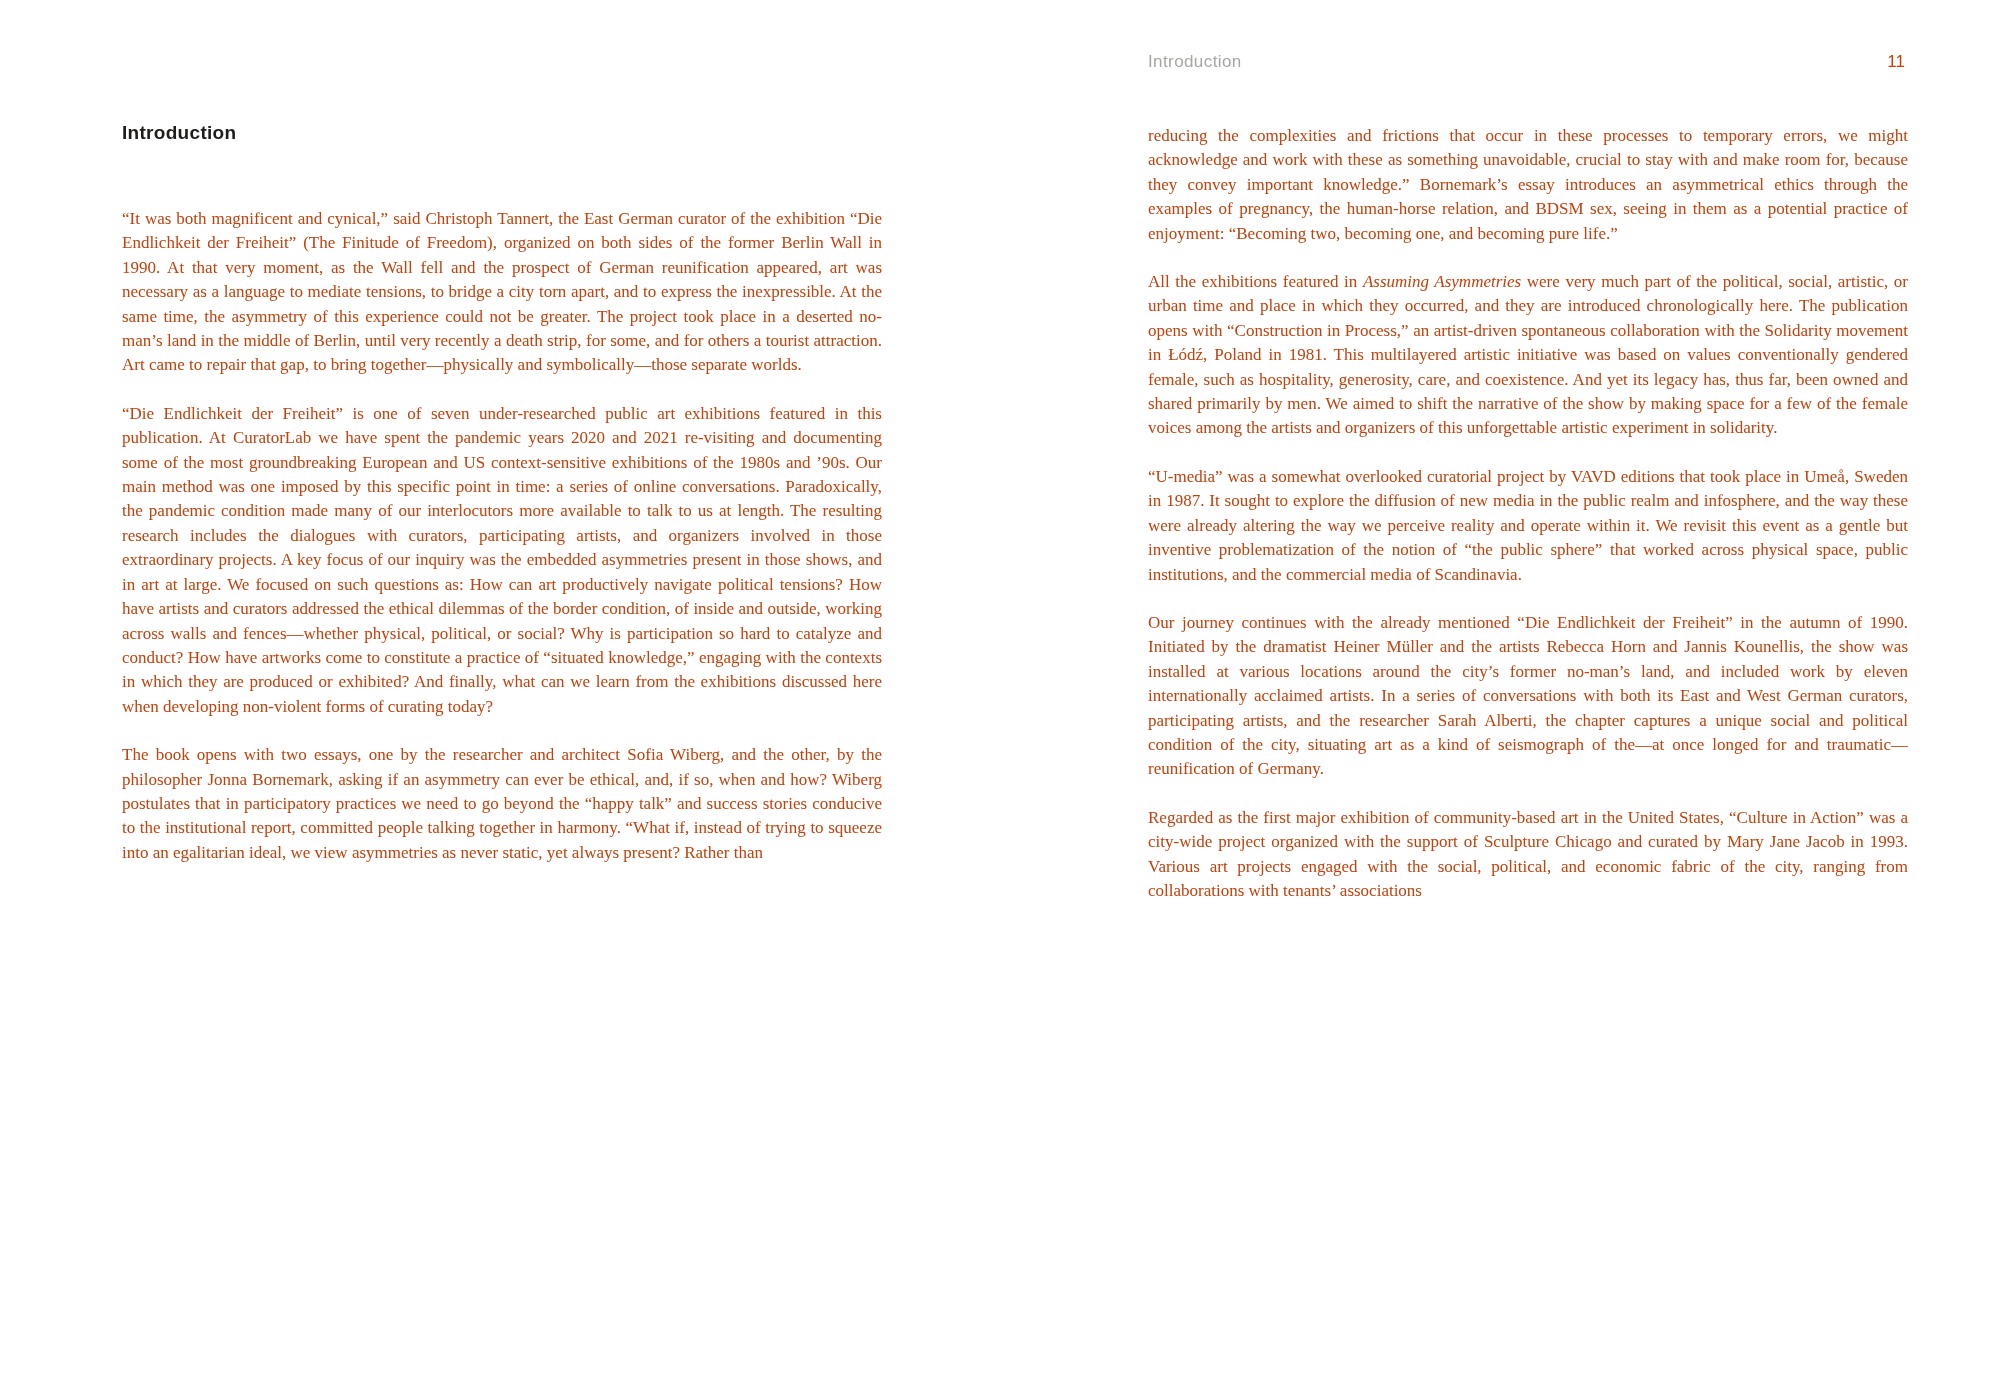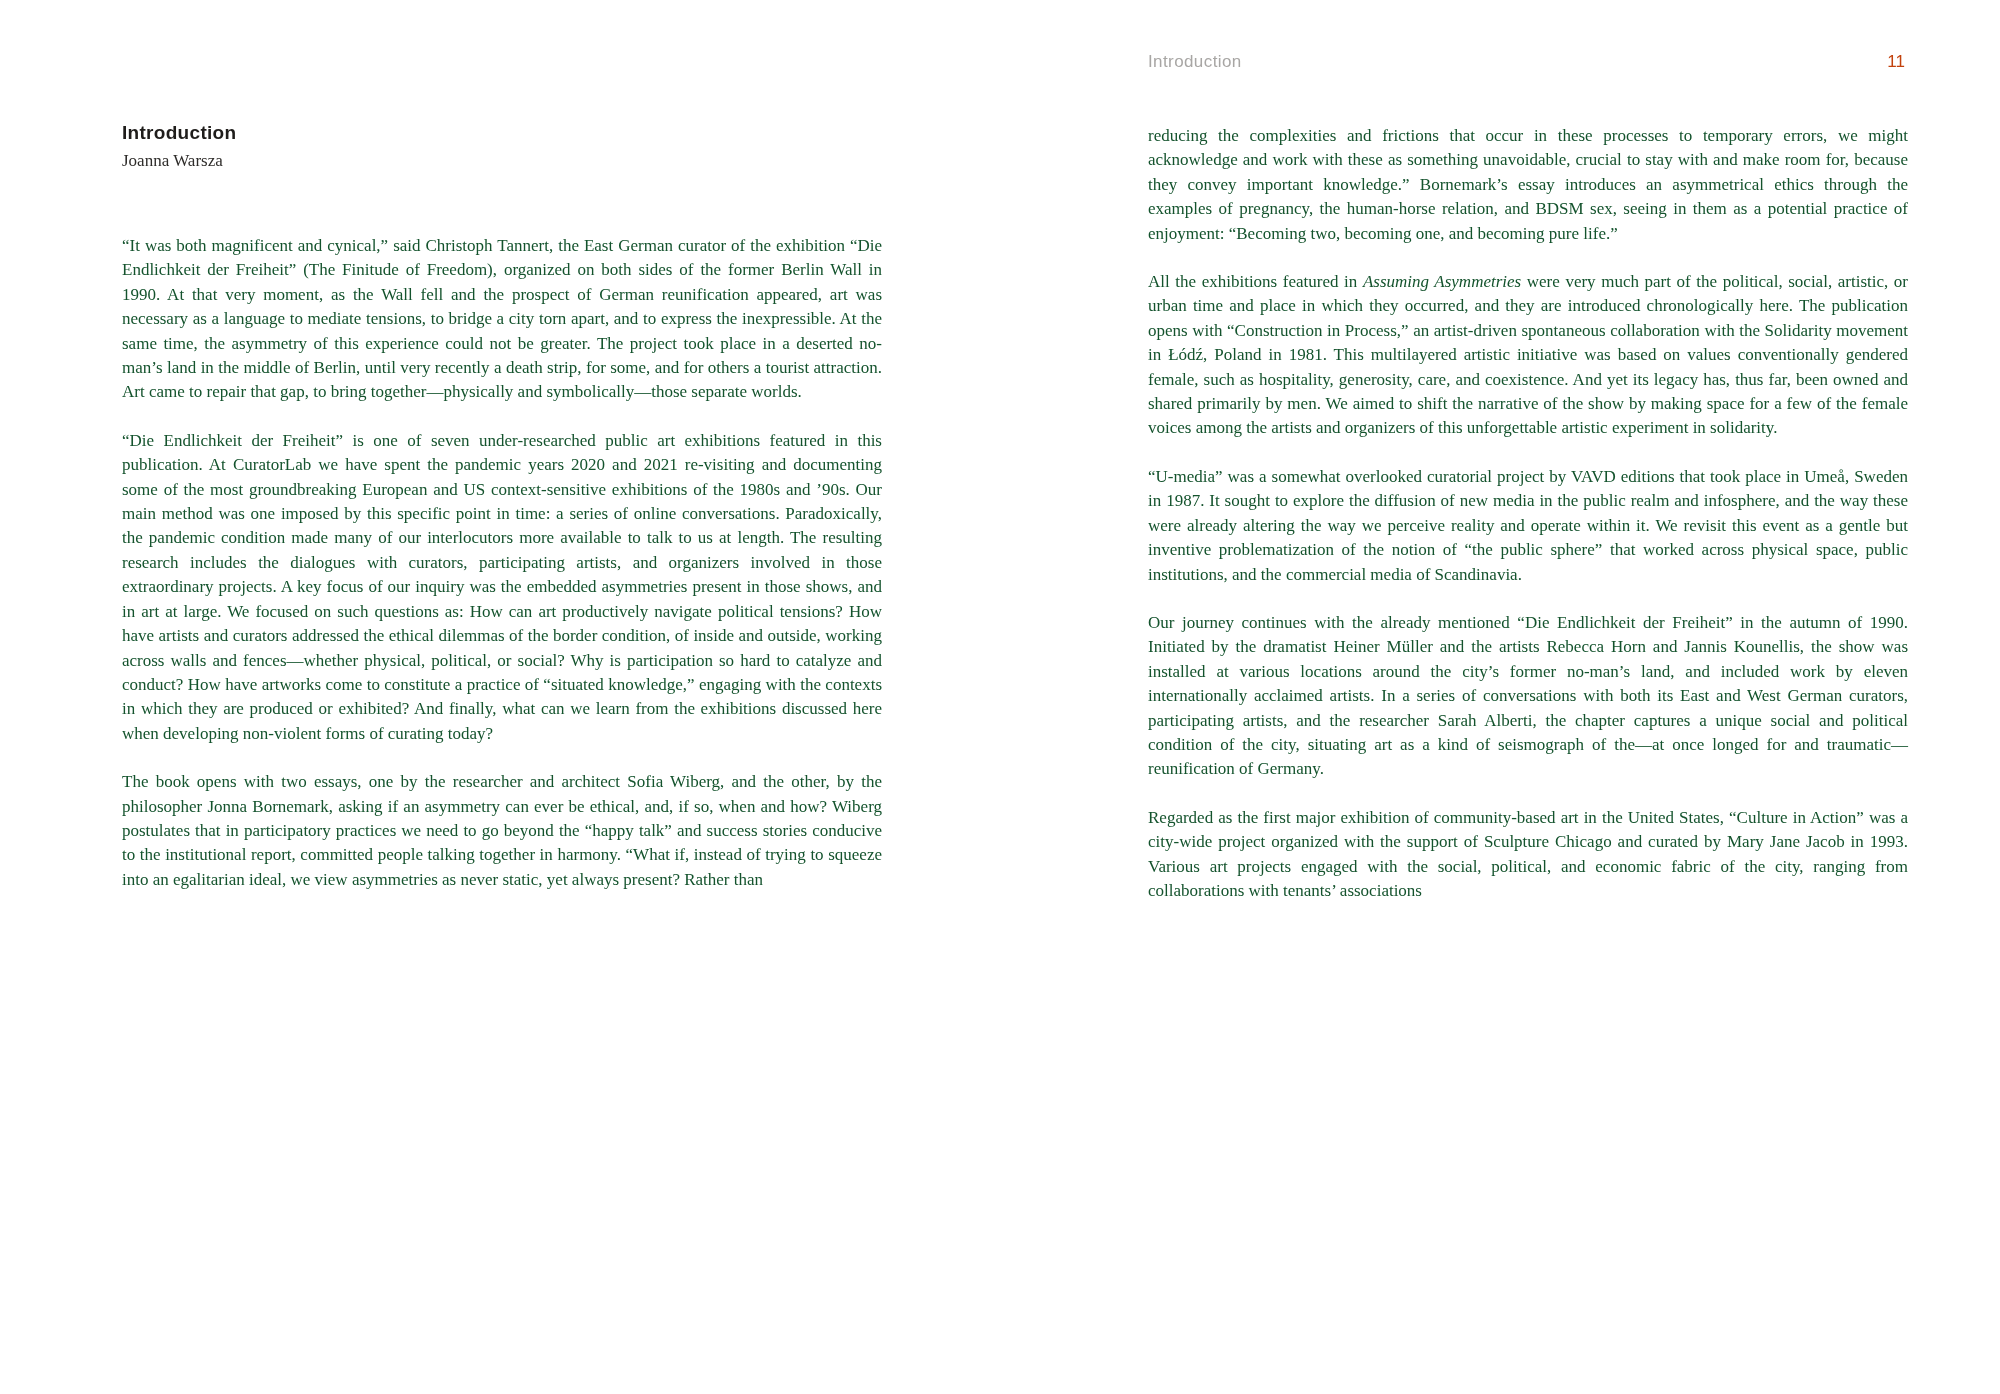--- a/index.html
+++ b/index.html
@@ -51,35 +51,34 @@
     font-size: 17px;
     color: #2e2c2a;
   }
   .body-text { margin-top: 63px; }
   .right-col .body-text { margin-top: 0; }
   .para {
     margin: 0 0 24px 0;
     font-size: 17px;
     line-height: 24.4px;
     text-align: justify;
-    color: #14532d;
+    color: #c2410c;
   }
   .para:last-child { margin-bottom: 0; }
   .italic { font-style: italic; }
 </style>
 </head>
 <body>
 
 <div class="running-header">Introduction</div>
 
 <div class="page-number">11</div>
 
 <div class="column left-col">
   <h1 class="chapter-title">Introduction</h1>
-  <div class="chapter-author">Joanna Warsza</div>
   <div class="body-text">
       <p class="para"><span>“It was both magnificent and cynical,” said Christoph Tannert, the East German curator of the exhibition “Die Endlichkeit der Freiheit” (The Finitude of Freedom), organized on both sides of the former Berlin Wall in 1990. At that very moment, as the Wall fell and the prospect of German reunification appeared, art was necessary as a language to mediate tensions, to bridge a city torn apart, and to express the inexpressible. At the same time, the asymmetry of this experience could not be greater. The project took place in a deserted no-man’s land in the middle of Berlin, until very recently a death strip, for some, and for others a tourist attraction. Art came to repair that gap, to bring together—physically and symbolically—those separate worlds.</span></p>
       <p class="para"><span>“Die Endlichkeit der Freiheit” is one of seven under-researched public art exhibitions featured in this publication. At CuratorLab we have spent the pandemic years 2020 and 2021 re-visiting and documenting some of the most groundbreaking European and US context-sensitive exhibitions of the 1980s and ’90s. Our main method was one imposed by this specific point in time: a series of online conversations. Paradoxically, the pandemic condition made many of our interlocutors more available to talk to us at length. The resulting research includes the dialogues with curators, participating artists, and organizers involved in those extraordinary projects. A key focus of our inquiry was the embedded asymmetries present in those shows, and in art at large. We focused on such questions as: How can art productively navigate political tensions? How have artists and curators addressed the ethical dilemmas of the border condition, of inside and outside, working across walls and fences—whether physical, political, or social? Why is participation so hard to catalyze and conduct? How have artworks come to constitute a practice of “situated knowledge,” engaging with the contexts in which they are produced or exhibited? And finally, what can we learn from the exhibitions discussed here when developing non-violent forms of curating today?</span></p>
       <p class="para"><span>The book opens with two essays, one by the researcher and architect Sofia Wiberg, and the other, by the philosopher Jonna Bornemark, asking if an asymmetry can ever be ethical, and, if so, when and how? Wiberg postulates that in participatory practices we need to go beyond the “happy talk” and success stories conducive to the institutional report, committed people talking together in harmony. “What if, instead of trying to squeeze into an egalitarian ideal, we view asymmetries as never static, yet always present? Rather than</span></p>
     </div>
 </div>
 
 <div class="column right-col">
   <div class="body-text">
       <p class="para"><span>reducing the complexities and frictions that occur in these processes to temporary errors, we might acknowledge and work with these as something unavoidable, crucial to stay with and make room for, because they convey important knowledge.” Bornemark’s essay introduces an asymmetrical ethics through the examples of pregnancy, the human-horse relation, and BDSM sex, seeing in them as a potential practice of enjoyment: “Becoming two, becoming one, and becoming pure life.”</span></p>

